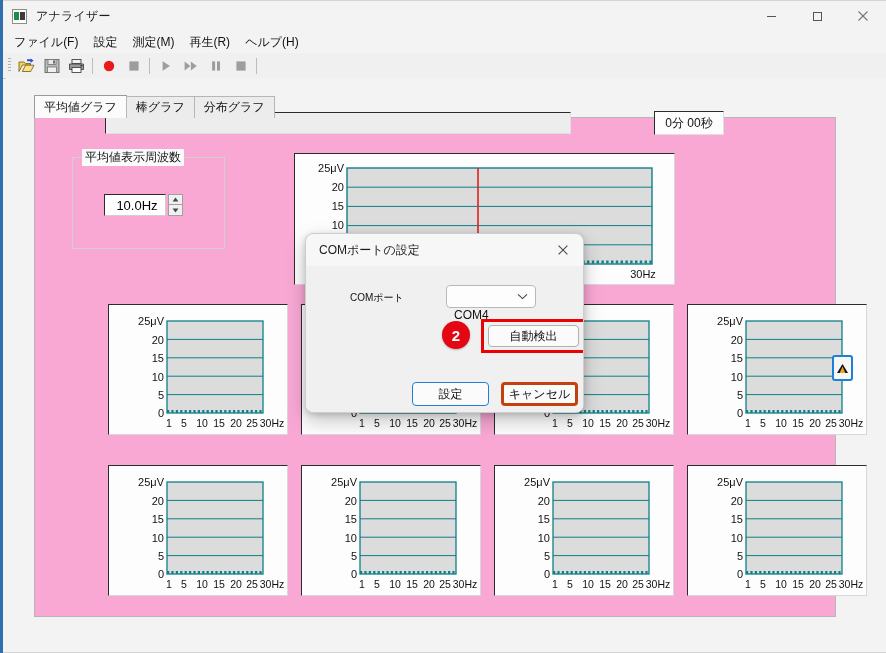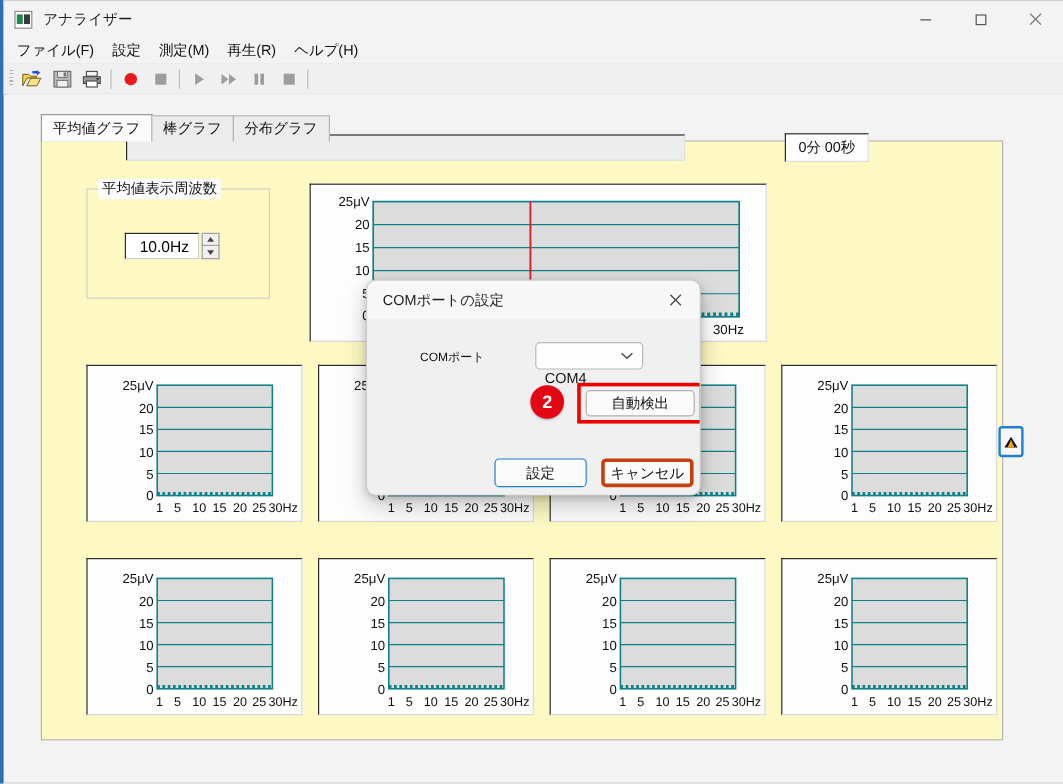--- a/index.html
+++ b/index.html
@@ -61,21 +61,21 @@
   }
   .tabstrip{position:absolute;left:28px;top:17px;display:flex;align-items:flex-end;height:23px;z-index:4;justify-content:flex-end;}
   .tab{
     height:22px;padding:0 9px;font-size:12px;color:#111;
     background:#ececec;border:1px solid #b6b6b6;border-bottom:none;
     display:flex;align-items:center;margin-right:-1px;box-sizing:border-box;
   }
   .tab.active{background:#fbfbfb;border-color:#9a9a9a;height:23px;}
   .tabpage{
     position:absolute;left:28px;top:39px;width:802px;height:500px;
-    background:#fef9c3;border:1px solid #b6b6b6;box-sizing:border-box;
+    background:#f9a8d4;border:1px solid #b6b6b6;box-sizing:border-box;
   }
   
   .sunken{
     background:#ededed;
     border-top:1px solid #2b2b2b;border-left:1px solid #2b2b2b;
     border-right:1px solid #dfdfdf;border-bottom:1px solid #dfdfdf;
     box-sizing:border-box;
   }
   .top-strip{position:absolute;left:70px;top:-6px;width:466px;height:22px;}
   .timer-box{
@@ -109,20 +109,21 @@
     display:flex;align-items:center;justify-content:center;box-sizing:border-box;
   }
   .spin-b.down{border-top:none;}
   .spin-b svg{display:block;}
   
   .graph-card{
     position:absolute;background:#fdfdfd;
     border-top:1px solid #2b2b2b;border-left:1px solid #2b2b2b;
     border-right:1px solid #d8d8d8;border-bottom:1px solid #d8d8d8;
     box-sizing:border-box;
+    margin-left:36px;
   }
   .graph-card svg{display:block;}
   
   .arrow-btn{
     position:absolute;left:826px;top:277px;width:21px;height:26px;
     background:#f7f7f7;border:2px solid #1f7fd4;border-radius:3px;
     display:flex;align-items:center;justify-content:center;box-sizing:border-box;
   }
   
   .dialog{

